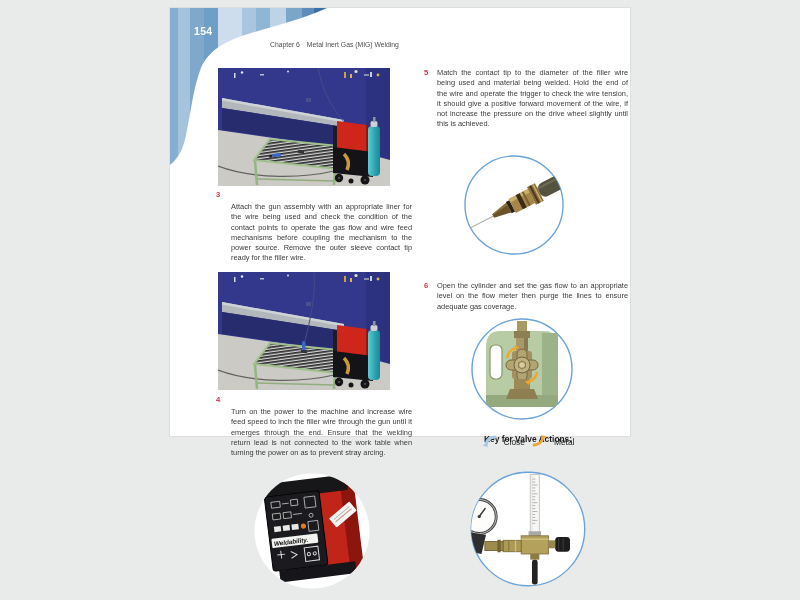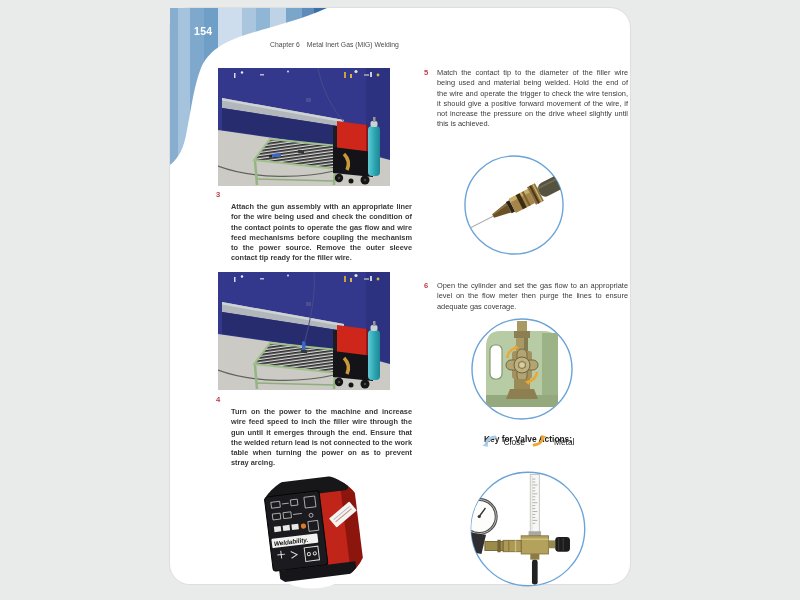--- a/index.html
+++ b/index.html
@@ -1,25 +1,25 @@
 <!DOCTYPE html>
 <html><head>
 <meta charset="utf-8">
 <style>
   html,body{margin:0;padding:0;}
   body{width:800px;height:600px;background:#e9eaea;font-family:"Liberation Sans",sans-serif;position:relative;overflow:hidden;}
-  .page{position:absolute;left:170px;top:8px;width:460px;height:576px;background:#ffffff;box-shadow:0 0 0 1px #dedede;border-radius:20px;}
+  .page{position:absolute;left:170px;top:8px;width:460px;height:428px;background:#ffffff;box-shadow:0 0 0 1px #dedede;}
   .decor{position:absolute;left:0;top:0;}
   .page-num{position:absolute;left:24px;top:17px;font-size:10.5px;font-weight:bold;color:#ffffff;letter-spacing:.3px;}
   .chapter{position:absolute;left:100px;top:33px;font-size:6.8px;color:#4d4d4d;white-space:nowrap;}
   .chapter .gap{display:inline-block;width:7px;}
   .fig{position:absolute;}
   .step-num{position:absolute;font-size:7.6px;font-weight:bold;color:#c13b4a;}
   .step-text{position:absolute;font-size:7.4px;line-height:10.3px;color:#3a3a3a;text-align:justify;margin:0;}
-  .col-left{width:181px;font-weight:bold;}
+  .col-left{width:181px;}
   .col-right{width:191px;}
   .key-title{position:absolute;left:288px;top:414px;width:140px;text-align:center;font-size:8.4px;font-weight:bold;color:#1c1c1c;margin-top:12px;}
   .key-row{position:absolute;left:288px;top:427px;width:140px;display:flex;justify-content:center;align-items:center;gap:7px;font-size:8.4px;color:#1c1c1c;}
   .key-row .lbl{padding-top:1px;}
 </style>
 </head>
 <body>
 
 <div class="page">
 
@@ -172,21 +172,21 @@
       <rect x="155" y="49" width="2.5" height="5" fill="#8e979a"></rect>
       <ellipse cx="121" cy="110" rx="4.2" ry="4.2" fill="#151517"></ellipse>
         <circle cx="121" cy="110" r="1.3" fill="#44444a"></circle>
       <ellipse cx="147" cy="112" rx="4.5" ry="4.5" fill="#151517"></ellipse>
         <circle cx="147" cy="112" r="1.3" fill="#44444a"></circle>
       <circle cx="133" cy="113" r="2.5" fill="#151517"></circle>
     </g>
   </svg>
 
   <div class="step-num" style="left:46px;top:387px;">4</div>
-  <p class="step-text col-left" style="left:61px;top:399px;">Turn on the power to the machine and increase wire feed speed to inch the filler wire through the gun until it emerges through the end. Ensure that the welded return lead is not connected to the work table when turning the power on as to prevent stray arcing.</p>
+  <p class="step-text col-left" style="left:61px;top:399px;">Turn on the power to the machine and increase wire feed speed to inch the filler wire through the gun until it emerges through the end. Ensure that the welding return lead is not connected to the work table when turning the power on as to prevent stray arcing.</p>
 
   <svg class="fig" style="left:83px;top:464px;" width="118" height="118" viewBox="0 0 120 120">
     <defs>
         <clipPath id="mc-clip">
           <circle cx="60" cy="60" r="58.5"></circle>
         </clipPath>
       </defs>
     <circle cx="60" cy="60" r="58.5" fill="#ffffff"></circle>
     <g clip-path="url(#mc-clip)">
       <g transform="rotate(-7 60 60)">

